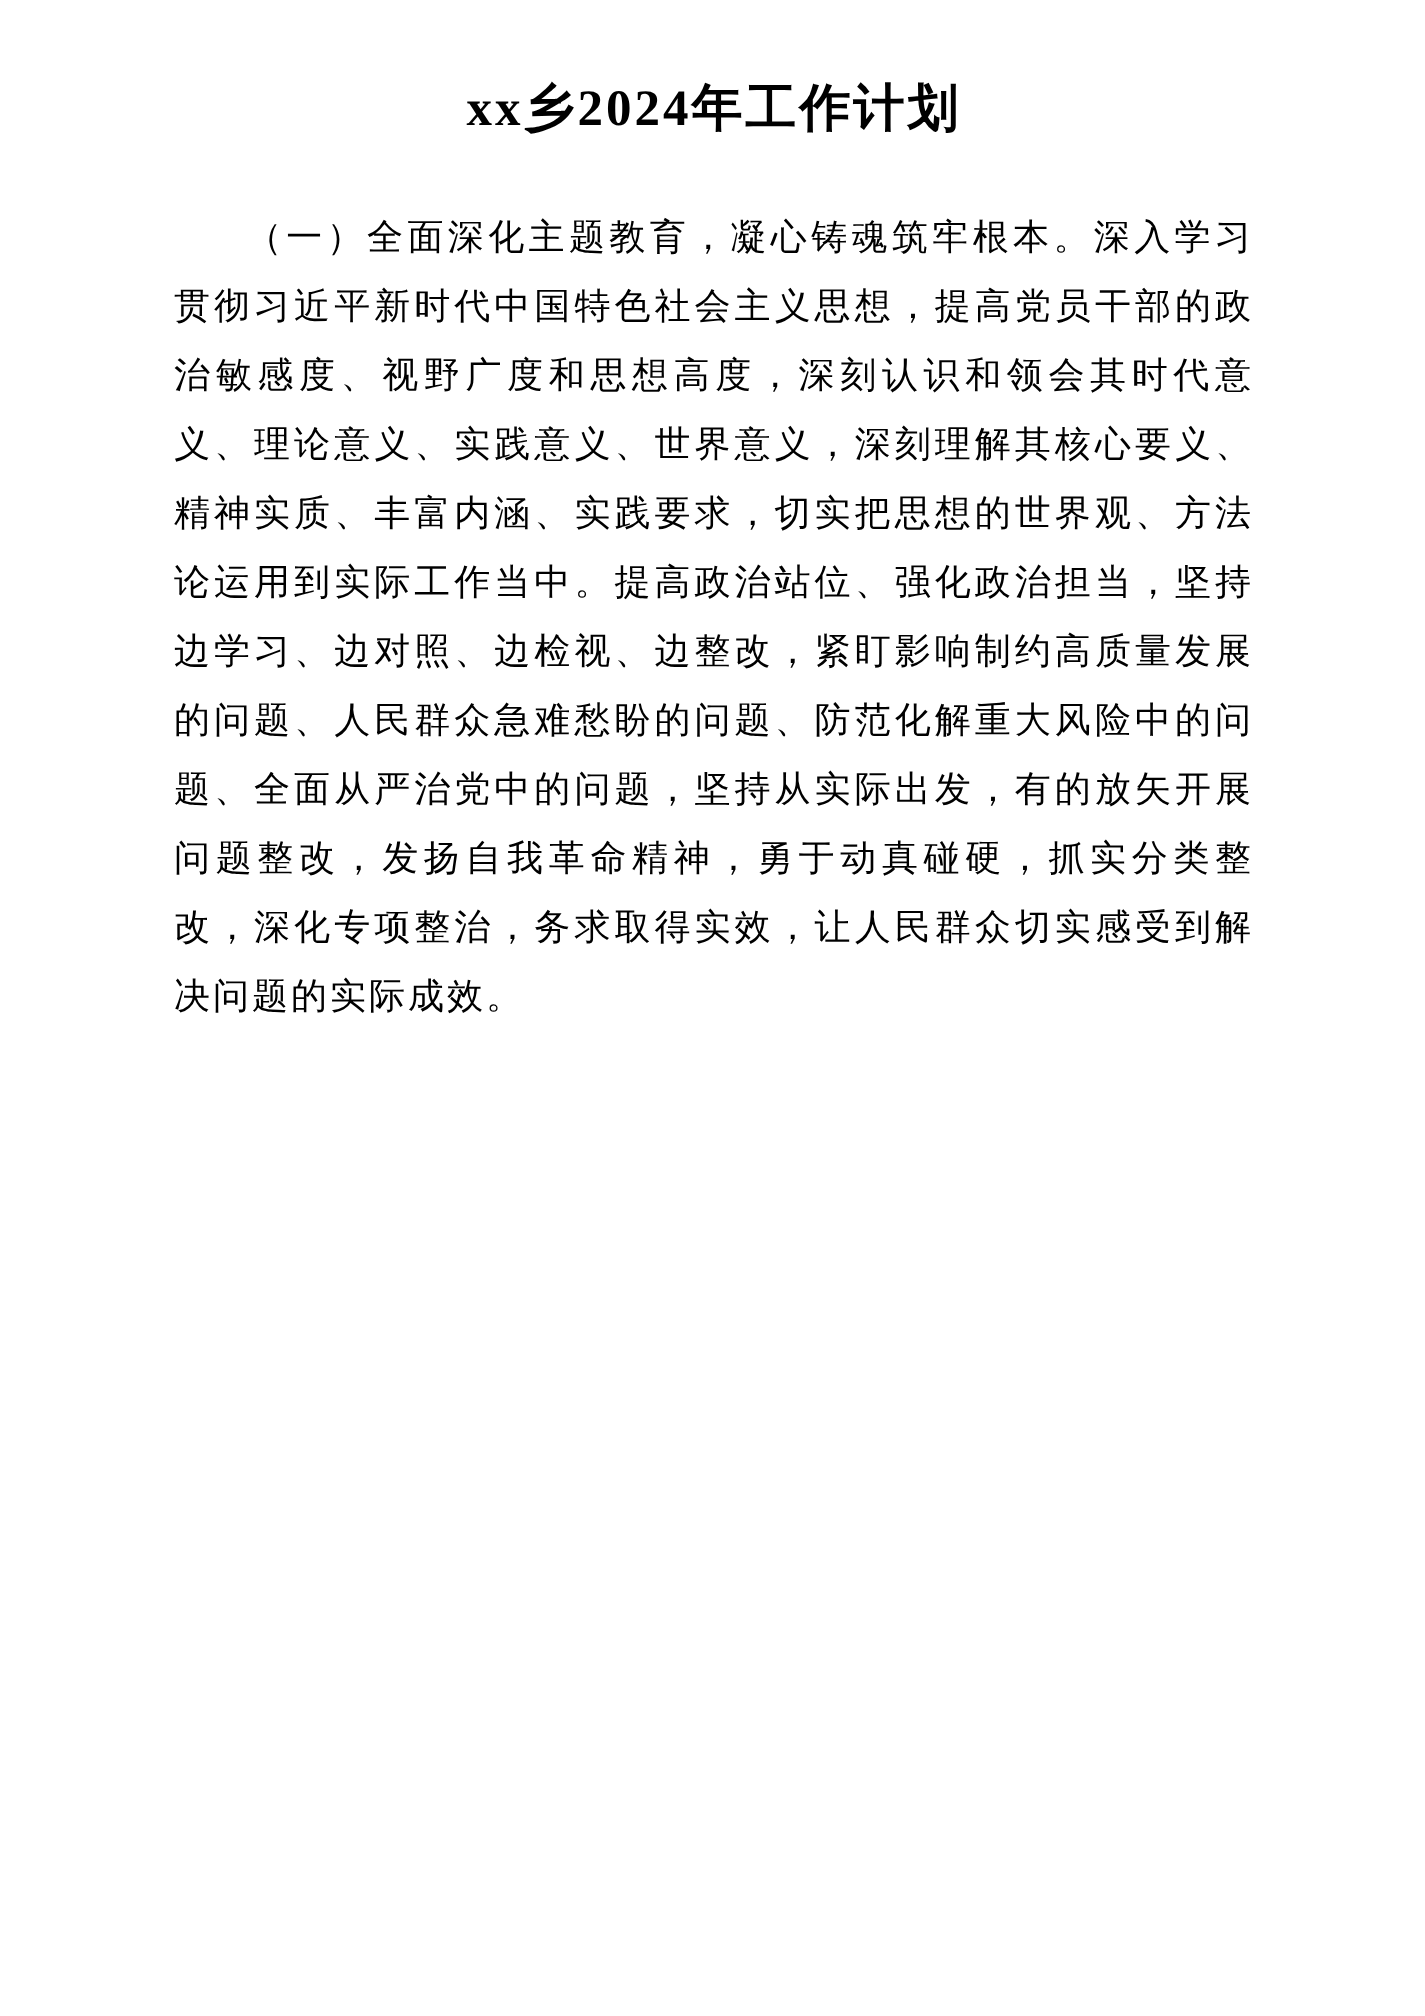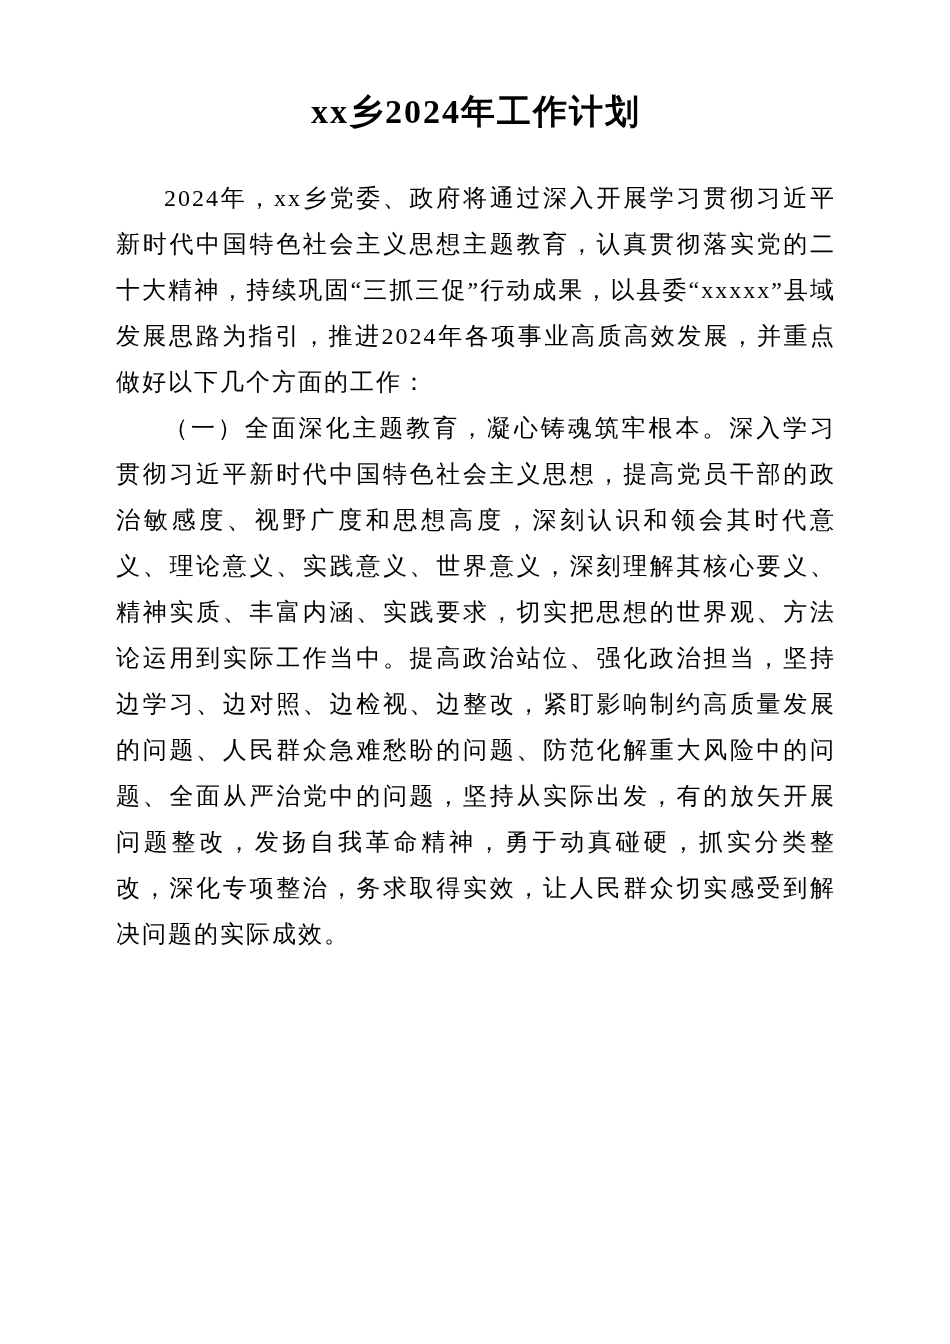--- a/index.html
+++ b/index.html
@@ -7,21 +7,21 @@
     padding: 0;
     background: #ffffff;
   }
   .page {
     position: relative;
     width: 950px;
     height: 1344px;
     margin: 0 auto;
     background: #ffffff;
     box-sizing: border-box;
-    padding: 92px 114px 40px 116px;
+    padding: 53px 114px 40px 116px;
     font-family: "Liberation Serif", "DejaVu Serif", serif;
     color: #000000;
     overflow: hidden;
   }
   .doc-title {
     margin: 0 0 42px 0;
     text-align: center;
     font-size: 34px;
     font-weight: bold;
     letter-spacing: 2px;
@@ -36,16 +36,15 @@
     text-indent: 2em;
     word-break: break-all;
   }
 </style>
 </head>
 <body>
 
 <div class="page">
   <h1 class="doc-title">xx乡2024年工作计划</h1>
   <div class="doc-body">
-    <p>2024年，xx乡党委、政府将通过深入开展学习贯彻习近平新时代中国特色社会主义思想主题教育，认真贯彻落实党的二十大精神，持续巩固“三抓三促”行动成果，以县委“xxxxx”县域发展思路为指引，推进2024年各项事业高质高效发展，并重点做好以下几个方面的工作：</p>
     <p>（一）全面深化主题教育，凝心铸魂筑牢根本。深入学习贯彻习近平新时代中国特色社会主义思想，提高党员干部的政治敏感度、视野广度和思想高度，深刻认识和领会其时代意义、理论意义、实践意义、世界意义，深刻理解其核心要义、精神实质、丰富内涵、实践要求，切实把思想的世界观、方法论运用到实际工作当中。提高政治站位、强化政治担当，坚持边学习、边对照、边检视、边整改，紧盯影响制约高质量发展的问题、人民群众急难愁盼的问题、防范化解重大风险中的问题、全面从严治党中的问题，坚持从实际出发，有的放矢开展问题整改，发扬自我革命精神，勇于动真碰硬，抓实分类整改，深化专项整治，务求取得实效，让人民群众切实感受到解决问题的实际成效。</p>
   </div>
 </div>
 
 </body></html>

